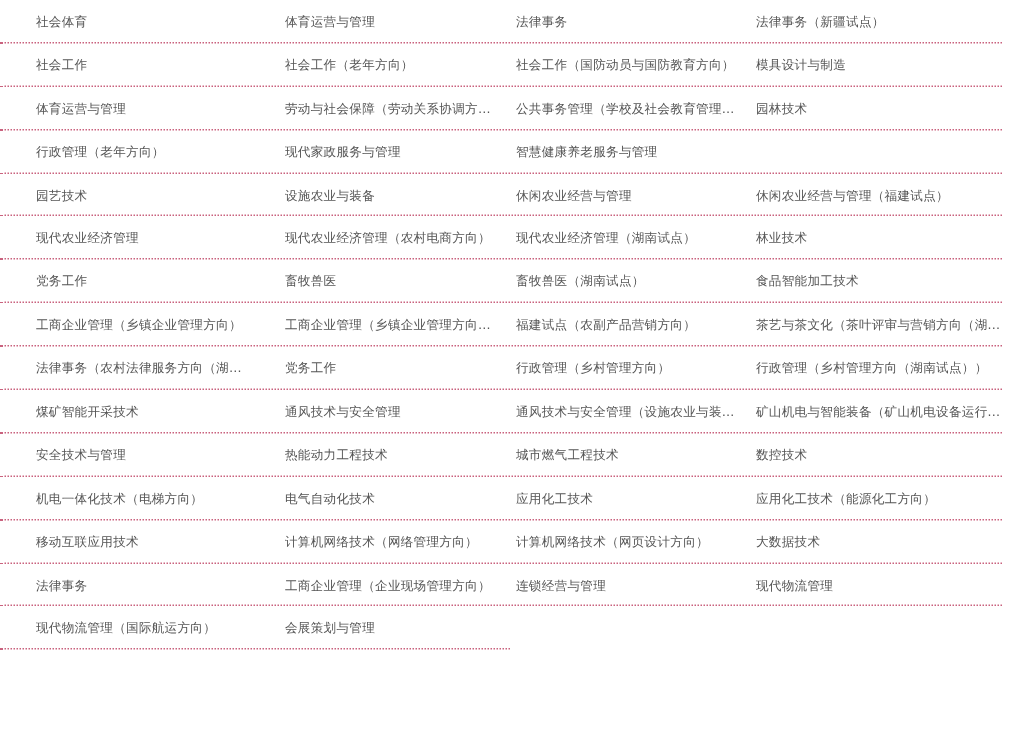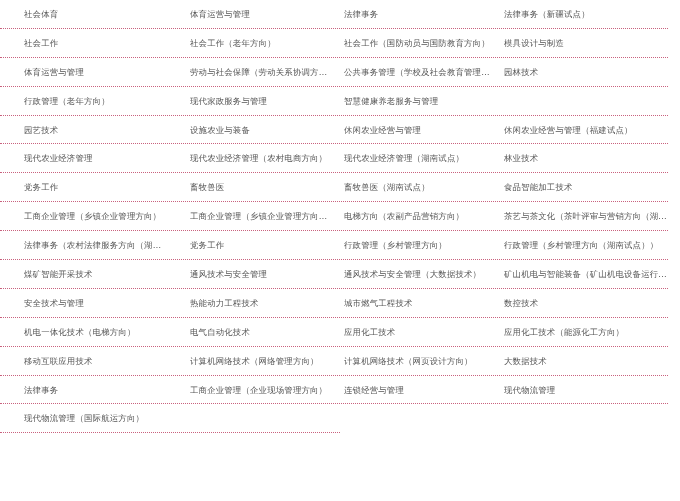--- a/index.html
+++ b/index.html
@@ -1,19 +1,19 @@
 <!DOCTYPE html>
 <html><head>
   <meta charset="utf-8">
   <style>
     html, body { margin: 0; padding: 0; background: #ffffff; }
     body { width: 680px; height: 501px; overflow: hidden; font-family: "DejaVu Sans", "Liberation Sans", sans-serif; }
     .grid { position: relative; width: 668px; margin: 0; padding: 0; }
     .row { display: flex; height: 28.9px; border-bottom: 1px dotted #c9627e; box-sizing: border-box; }
-    .row.partial { border-bottom: none; flex-direction: column; }
+    .row.partial { border-bottom: none; }
     .cell { flex: 0 0 166px; box-sizing: border-box; padding-left: 24px; font-size: 8.4px; color: #555555; line-height: 28px; white-space: nowrap; overflow: hidden; text-overflow: ellipsis; letter-spacing: 0.2px; }
     .cell:nth-child(2) { padding-left: 24px; flex-basis: 164px; }
     .cell:nth-child(3) { padding-left: 14px; flex-basis: 166px; }
     .cell:nth-child(4) { padding-left: 8px; flex-basis: 172px; }
     .partial-line { width: 340px; height: 0; border-bottom: 1px dotted #c9627e; margin-top: -1px; }
   </style>
 </head>
 <body>
 
 <div class="grid" id="grid">
@@ -54,33 +54,33 @@
     </div>
     <div class="row">
       <div class="cell">党务工作</div>
       <div class="cell">畜牧兽医</div>
       <div class="cell">畜牧兽医（湖南试点）</div>
       <div class="cell">食品智能加工技术</div>
     </div>
     <div class="row">
       <div class="cell">工商企业管理（乡镇企业管理方向）</div>
       <div class="cell">工商企业管理（乡镇企业管理方向（湖南...</div>
-      <div class="cell">电梯方向（农副产品营销方向）</div>
+      <div class="cell">福建试点（农副产品营销方向）</div>
       <div class="cell">茶艺与茶文化（茶叶评审与营销方向（湖...</div>
     </div>
     <div class="row">
       <div class="cell">法律事务（农村法律服务方向（湖南试点...</div>
       <div class="cell">党务工作</div>
       <div class="cell">行政管理（乡村管理方向）</div>
       <div class="cell">行政管理（乡村管理方向（湖南试点））</div>
     </div>
     <div class="row">
       <div class="cell">煤矿智能开采技术</div>
       <div class="cell">通风技术与安全管理</div>
-      <div class="cell">通风技术与安全管理（大数据技术）</div>
+      <div class="cell">通风技术与安全管理（设施农业与装备）</div>
       <div class="cell">矿山机电与智能装备（矿山机电设备运行...</div>
     </div>
     <div class="row">
       <div class="cell">安全技术与管理</div>
       <div class="cell">热能动力工程技术</div>
       <div class="cell">城市燃气工程技术</div>
       <div class="cell">数控技术</div>
     </div>
     <div class="row">
       <div class="cell">机电一体化技术（电梯方向）</div>

